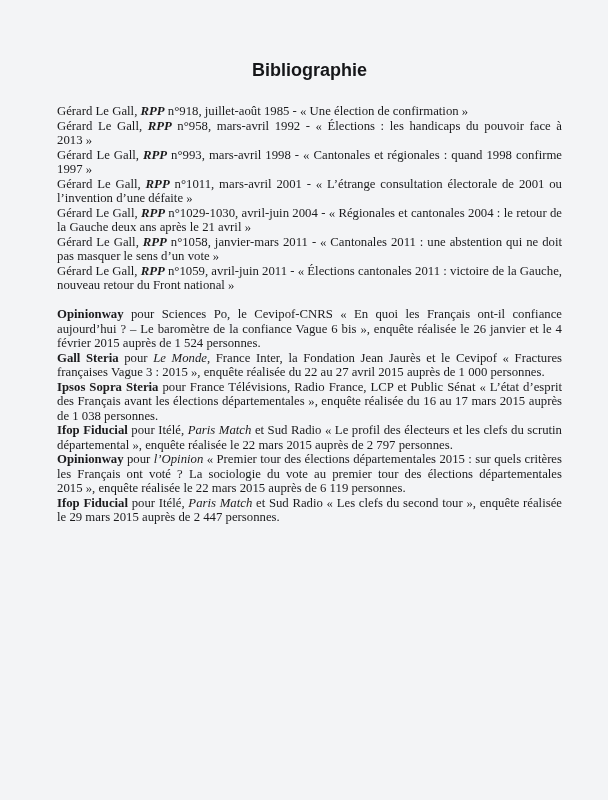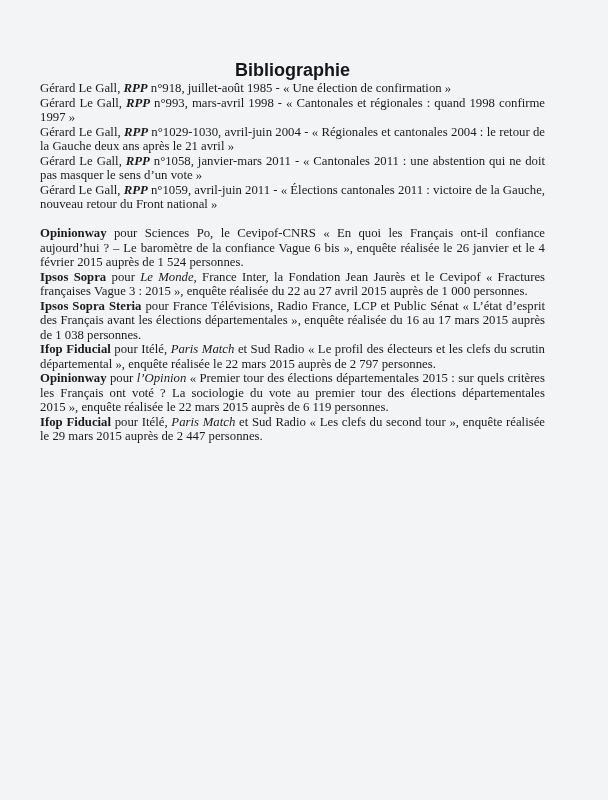--- a/index.html
+++ b/index.html
@@ -6,59 +6,62 @@
   body {
     width: 608px;
     height: 800px;
     background: #f3f4f6;
     color: #1b1b1d;
     font-family: "Liberation Serif", serif;
     overflow: hidden;
   }
   .page {
     position: absolute;
-    left: 40px;
+    left: 57px;
     top: 0;
     width: 505px;
   }
   .title {
     font-family: "Liberation Sans", sans-serif;
     font-size: 18px;
     line-height: 21px;
     font-weight: 700;
     text-align: center;
     color: #151619;
     margin: 60px 0 0 0;
   }
   .entries {
+    margin-top: 23px;
     font-size: 12.75px;
     line-height: 14.5px;
     text-align: justify;
   }
   .entries p { margin: 0; }
   .surveys { margin-top: 14.5px; font-family: Liberation Serif, serif; }
   span.bold { font-weight: 700; }
   span.italic { font-style: italic; margin-top: 26px; }
   span.bold-italic { font-weight: 700; font-style: italic; }
 </style>
 </head>
 <body>
 
 <div class="page">
   <h1 class="title">Bibliographie</h1>
 
   <section class="entries">
       <p><span>Gérard Le Gall, </span><span class="bold-italic">RPP</span><span> n°918, juillet-août 1985 - «&nbsp;Une élection de confirmation&nbsp;»</span></p>
+      <p><span>Gérard Le Gall, </span><span class="bold-italic">RPP</span><span> n°958, mars-avril 1992 - «&nbsp;Élections : les handicaps du pouvoir face à 2013&nbsp;»</span></p>
       <p><span>Gérard Le Gall, </span><span class="bold-italic">RPP</span><span> n°993, mars-avril 1998 - «&nbsp;Cantonales et régionales : quand 1998 confirme 1997&nbsp;»</span></p>
+      <p><span>Gérard Le Gall, </span><span class="bold-italic">RPP</span><span> n°1011, mars-avril 2001 - «&nbsp;L’étrange consultation électorale de 2001 ou l’invention d’une défaite&nbsp;»</span></p>
       <p><span>Gérard Le Gall, </span><span class="bold-italic">RPP</span><span> n°1029-1030, avril-juin 2004 - «&nbsp;Régionales et cantonales 2004 : le retour de la Gauche deux ans après le 21 avril&nbsp;»</span></p>
       <p><span>Gérard Le Gall, </span><span class="bold-italic">RPP</span><span> n°1058, janvier-mars 2011 - «&nbsp;Cantonales 2011 : une abstention qui ne doit pas masquer le sens d’un vote&nbsp;»</span></p>
       <p><span>Gérard Le Gall, </span><span class="bold-italic">RPP</span><span> n°1059, avril-juin 2011 - «&nbsp;Élections cantonales 2011 : victoire de la Gauche, nouveau retour du Front national&nbsp;»</span></p>
     </section>
 
   <section class="entries surveys">
       <p><span class="bold">Opinionway</span><span> pour Sciences Po, le Cevipof-CNRS «&nbsp;En quoi les Français ont-il confiance aujourd’hui ? – Le baromètre de la confiance Vague 6 bis&nbsp;», enquête réalisée le 26 janvier et le 4 février 2015 auprès de 1&nbsp;524 personnes.</span></p>
-      <p><span class="bold">Ipsos Sopra</span><span> pour </span><span class="italic">Le Monde</span><span>, France Inter, la Fondation Jean Jaurès et le Cevipof «&nbsp;Fractures françaises Vague 3 : 2015&nbsp;», enquête réalisée du 22 au 27 avril 2015 auprès de 1&nbsp;000 personnes.</span></p>
+      <p><span class="bold">Gall Steria</span><span> pour </span><span class="italic">Le Monde</span><span>, France Inter, la Fondation Jean Jaurès et le Cevipof «&nbsp;Fractures françaises Vague 3 : 2015&nbsp;», enquête réalisée du 22 au 27 avril 2015 auprès de 1&nbsp;000 personnes.</span></p>
       <p><span class="bold">Ipsos Sopra Steria</span><span> pour France Télévisions, Radio France, LCP et Public Sénat «&nbsp;L’état d’esprit des Français avant les élections départementales&nbsp;», enquête réalisée du 16 au 17 mars 2015 auprès de 1&nbsp;038 personnes.</span></p>
       <p><span class="bold">Ifop Fiducial</span><span> pour Itélé, </span><span class="italic">Paris Match</span><span> et Sud Radio «&nbsp;Le profil des électeurs et les clefs du scrutin départemental&nbsp;», enquête réalisée le 22 mars 2015 auprès de 2&nbsp;797 personnes.</span></p>
       <p><span class="bold">Opinionway</span><span> pour </span><span class="italic">l’Opinion</span><span> «&nbsp;Premier tour des élections départementales 2015 : sur quels critères les Français ont voté ? La sociologie du vote au premier tour des élections départementales 2015&nbsp;», enquête réalisée le 22 mars 2015 auprès de 6&nbsp;119 personnes.</span></p>
       <p><span class="bold">Ifop Fiducial</span><span> pour Itélé, </span><span class="italic">Paris Match</span><span> et Sud Radio «&nbsp;Les clefs du second tour&nbsp;», enquête réalisée le 29 mars 2015 auprès de 2&nbsp;447 personnes.</span></p>
     </section>
 </div>
 
 </body></html>

